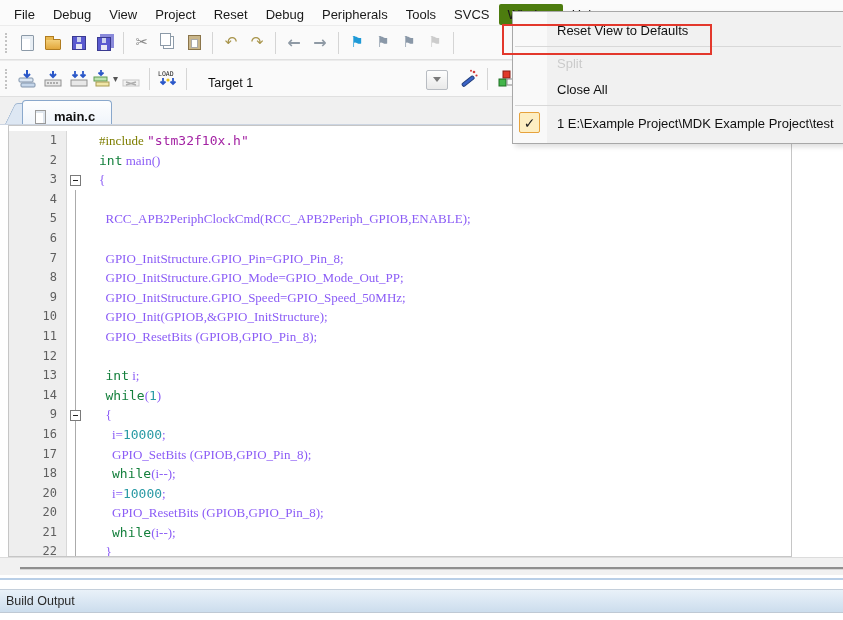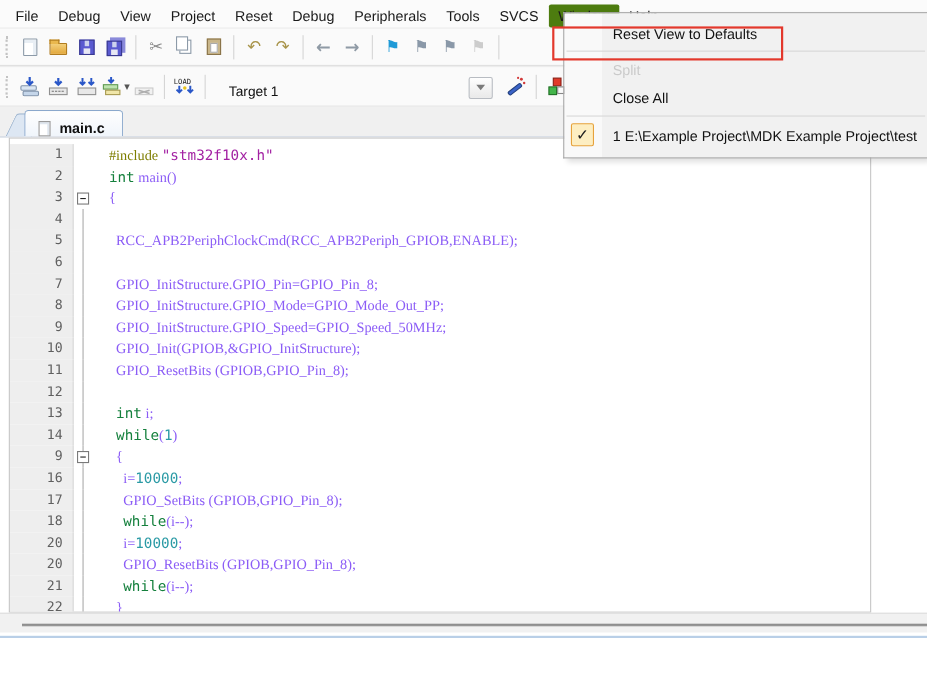--- a/index.html
+++ b/index.html
@@ -291,20 +291,23 @@
       <div class="code-row"><span class="lnum">20</span><span class="fold-cell guide"></span><span class="code-text"><span class="pl">    GPIO_ResetBits (GPIOB,GPIO_Pin_8);</span></span></div>
       <div class="code-row"><span class="lnum">21</span><span class="fold-cell guide"></span><span class="code-text"><span class="pl">    </span><span class="kw">while</span><span class="pl">(i--);</span></span></div>
       <div class="code-row"><span class="lnum">22</span><span class="fold-cell guide"></span><span class="code-text"><span class="pl">  }</span></span></div>
     </div>
 
   <div class="splitter">
     <div class="split-line"></div>
   </div>
   <div class="blue-line"></div>
 
+  <div class="build-bar">
+    <span>Build Output</span>
+  </div>
 
 </div>
 
 <div class="menu-popup">
     <div class="mrow">
       <span>Reset View to Defaults</span>
     </div>
     <div class="msep"></div>
     <div class="mrow disabled">
       <span>Split</span>

